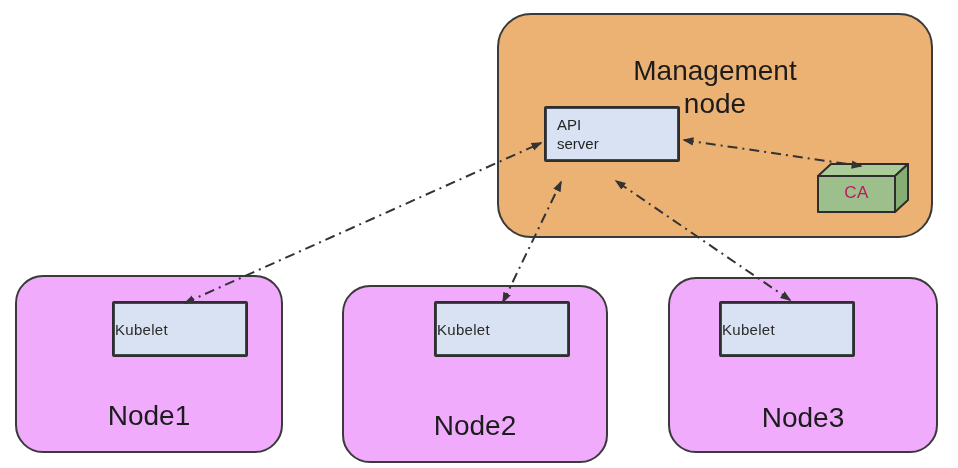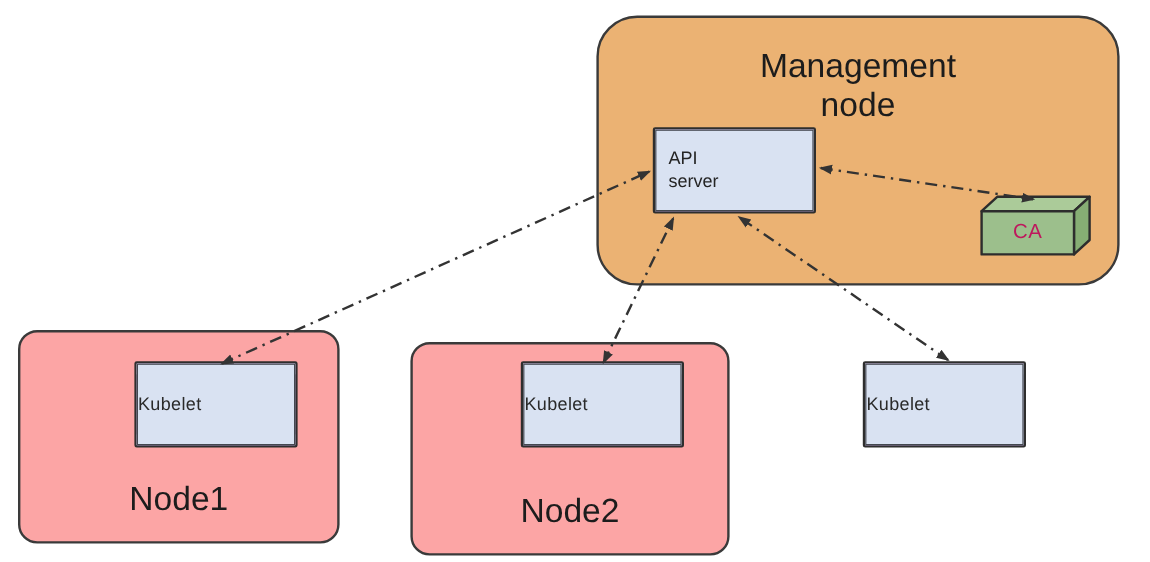--- a/index.html
+++ b/index.html
@@ -8,37 +8,37 @@
     font-family:"Liberation Sans","DejaVu Sans",sans-serif;color:#1b1b1b;
   }
   
   .group-rect{
     position:absolute;box-sizing:border-box;border:2px solid #3a3a3a;
   }
   .management{
     left:497px;top:13px;width:436px;height:225px;border-radius:34px;background:#EBB273;
   }
   .worker{
-    border-radius:16px;background:#fca5a5;
+    border-radius:28px;background:#f0abfc;
   }
   .worker.n1{left:15px;top:275px;width:268px;height:178px;}
   .worker.n2{left:342px;top:275px;width:266px;height:178px;margin-top:10px;}
   .worker.n3{left:668px;top:277px;width:270px;height:176px;}
   .mgmt-title{
-    position:absolute;left:0;right:0;top:23px;margin:0 auto;width:190px;
+    position:absolute;left:0;right:0;top:23px;margin:16px auto;width:190px;
     text-align:center;font-size:28px;line-height:33px;color:#1c1c1c;
   }
   .node-label{
     position:absolute;left:0;right:0;top:122px;text-align:center;
     font-size:28px;line-height:34px;color:#1c1c1c;
   }
   
   .box3d{
-    position:absolute;width:136px;height:72px;box-sizing:border-box;
-    border:2px solid #2e2e2e;border-radius:2px;background:#701a75;z-index:3;
+    position:absolute;width:136px;height:56px;box-sizing:border-box;
+    border:2px solid #2e2e2e;border-radius:2px;background:#c4b5fd;z-index:3;
   }
   .box3d .bevel{
     position:absolute;inset:0;box-sizing:border-box;border-style:solid;border-width:9px 10px;
     border-top-color:#EAF0F9;border-left-color:#DEE6F3;
     border-right-color:#8E99AB;border-bottom-color:#A6B0C0;
   }
   .box3d .face{
     position:absolute;inset:0;box-sizing:border-box;border:1px solid #44484f;
     background:#D9E2F2;display:flex;align-items:center;
   }
@@ -84,20 +84,23 @@
   <div class="group-rect worker n2">
     <div class="node-label">Node2</div>
   </div>
   <div class="box3d" style="left:434px;top:301px;">
     <div class="bevel"></div>
     <div class="face">
       <span class="kubelet-label">Kubelet</span>
     </div>
   </div>
 
+  <div class="group-rect worker n3">
+    <div class="node-label">Node3</div>
+  </div>
   <div class="box3d" style="left:719px;top:301px;">
     <div class="bevel"></div>
     <div class="face">
       <span class="kubelet-label">Kubelet</span>
     </div>
   </div>
 
   <div class="ca-label">CA</div>
 
   <svg class="overlay" width="958" height="468" viewBox="0 0 958 468">

